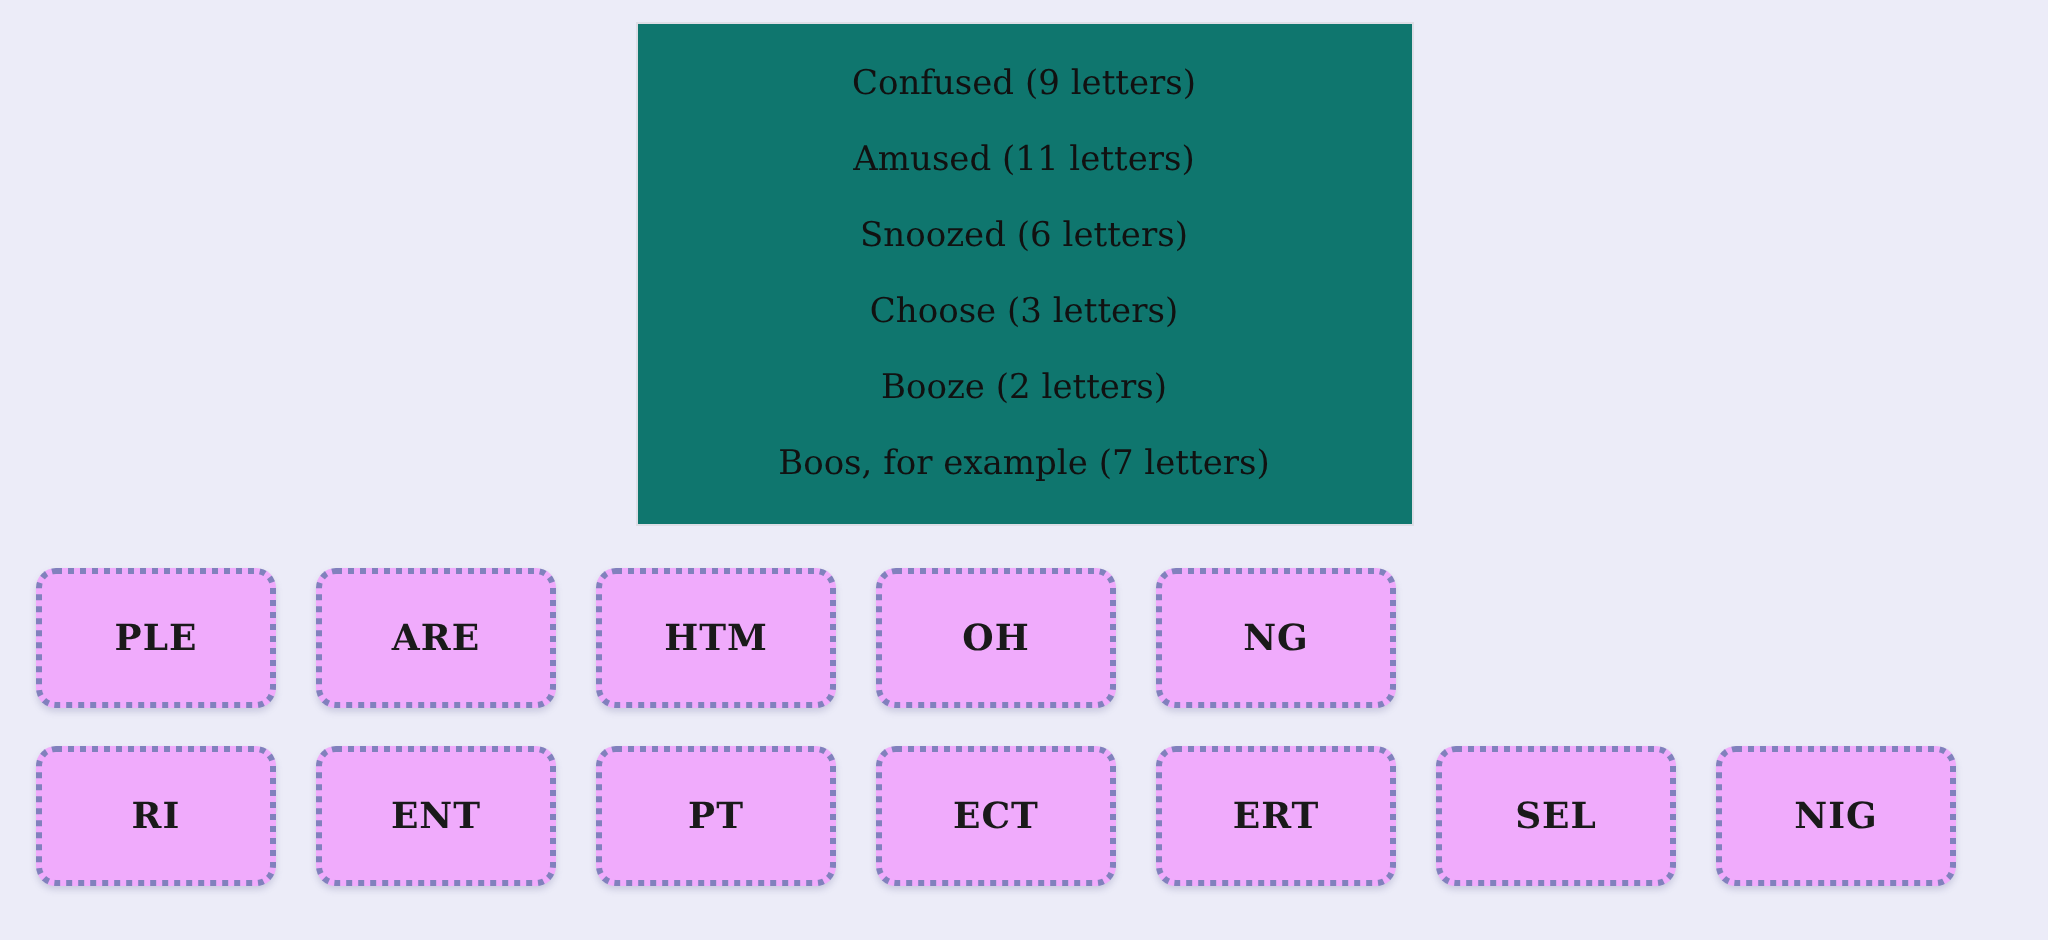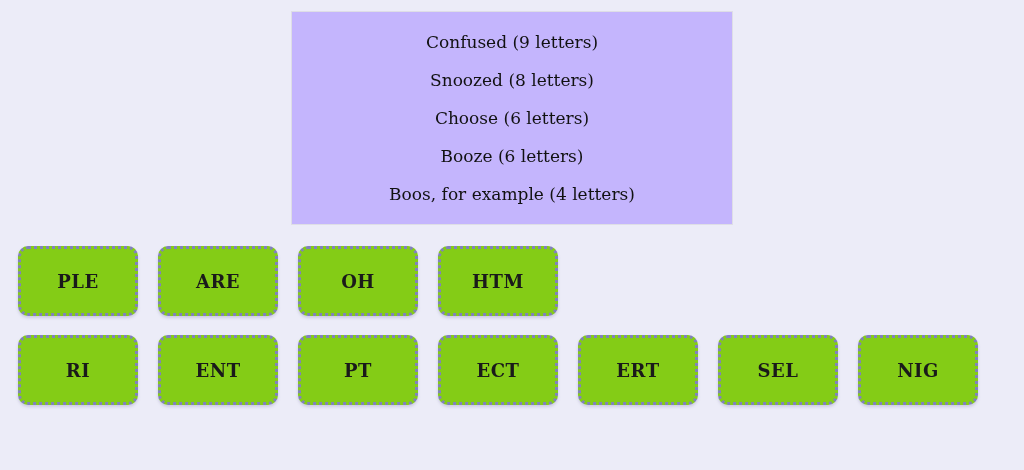--- a/index.html
+++ b/index.html
@@ -4,23 +4,23 @@
 <style>
   * { box-sizing: border-box; margin: 0; padding: 0; }
   html, body {
     width: 1024px;
     height: 470px;
     overflow: hidden;
     background: #ececf8;
     font-family: "DejaVu Serif", serif;
   }
   .clue-card {
-    width: 442px;
+    width: 389px;
     margin: 11px auto 0 auto;
-    background: #c4b5fd;
+    background: #0f766e;
     border: 1px solid #dedee6;
     padding: 11px 0;
   }
   .clue-line {
     height: 38px;
     line-height: 38px;
     text-align: center;
     font-size: 17px;
     color: #111111;
     white-space: nowrap;
@@ -31,51 +31,53 @@
     flex-direction: column;
     gap: 19px;
   }
   .tile-row {
     display: flex;
     gap: 20px;
   }
   .tile {
     width: 120px;
     height: 70px;
-    background: #84cc16;
+    background: #f0abfc;
     border: 3px dotted #8181bd;
     border-radius: 10px;
     display: flex;
     align-items: center;
     justify-content: center;
     font-size: 18px;
     font-weight: bold;
     color: #1a1a1a;
     box-shadow: 0 2px 3px rgba(110, 110, 160, 0.25);
     cursor: grab;
     letter-spacing: 0.5px;
   }
 </style>
 </head>
 <body>
 
 <div class="clue-card">
   <div class="clue-line">Confused (9 letters)</div>
-  <div class="clue-line">Snoozed (8 letters)</div>
-  <div class="clue-line">Choose (6 letters)</div>
-  <div class="clue-line">Booze (6 letters)</div>
-  <div class="clue-line">Boos, for example (4 letters)</div>
+  <div class="clue-line">Amused (11 letters)</div>
+  <div class="clue-line">Snoozed (6 letters)</div>
+  <div class="clue-line">Choose (3 letters)</div>
+  <div class="clue-line">Booze (2 letters)</div>
+  <div class="clue-line">Boos, for example (7 letters)</div>
 </div>
 
 <div class="tile-grid">
   <div class="tile-row">
     <div class="tile">PLE</div>
     <div class="tile">ARE</div>
+    <div class="tile">HTM</div>
     <div class="tile">OH</div>
-    <div class="tile">HTM</div>
+    <div class="tile">NG</div>
   </div>
   <div class="tile-row">
     <div class="tile">RI</div>
     <div class="tile">ENT</div>
     <div class="tile">PT</div>
     <div class="tile">ECT</div>
     <div class="tile">ERT</div>
     <div class="tile">SEL</div>
     <div class="tile">NIG</div>
   </div>

